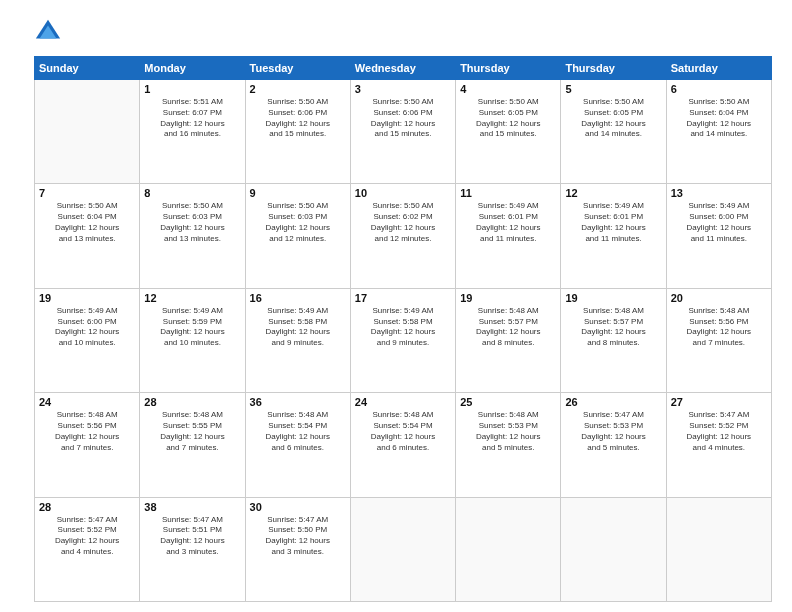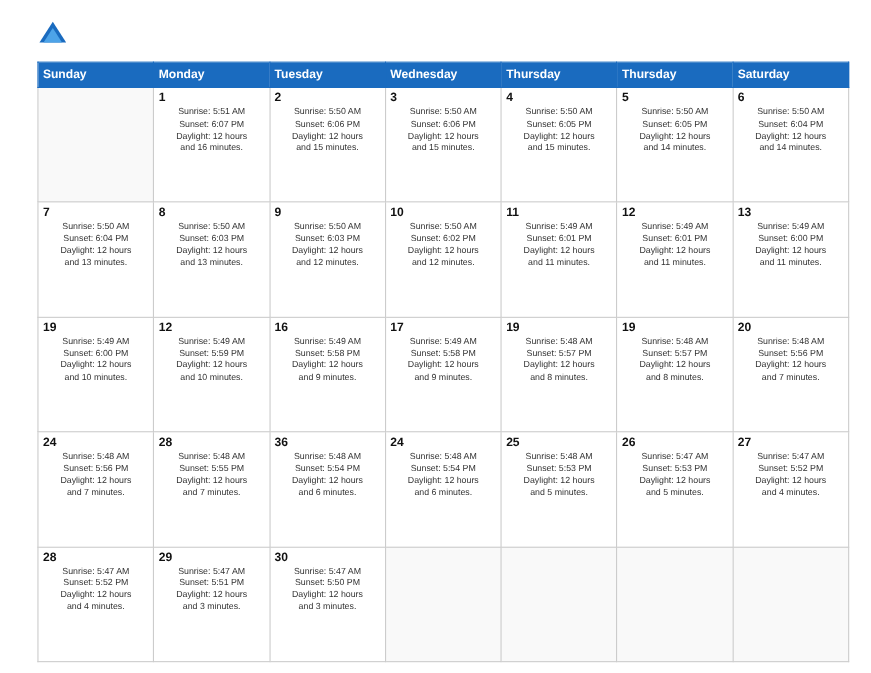--- a/index.html
+++ b/index.html
@@ -328,21 +328,21 @@
         </tr>
         <tr>
           <td>
             <span class="day-num">28</span>
             <div class="cell-text" style="white-space: pre-line;">Sunrise: 5:47 AM
 Sunset: 5:52 PM
 Daylight: 12 hours
 and 4 minutes.</div>
           </td>
           <td>
-            <span class="day-num">29</span>
+            <span class="day-num">38</span>
             <div class="cell-text" style="white-space: pre-line;">Sunrise: 5:47 AM
 Sunset: 5:51 PM
 Daylight: 12 hours
 and 3 minutes.</div>
           </td>
           <td>
             <span class="day-num">30</span>
             <div class="cell-text" style="white-space: pre-line;">Sunrise: 5:47 AM
 Sunset: 5:50 PM
 Daylight: 12 hours

